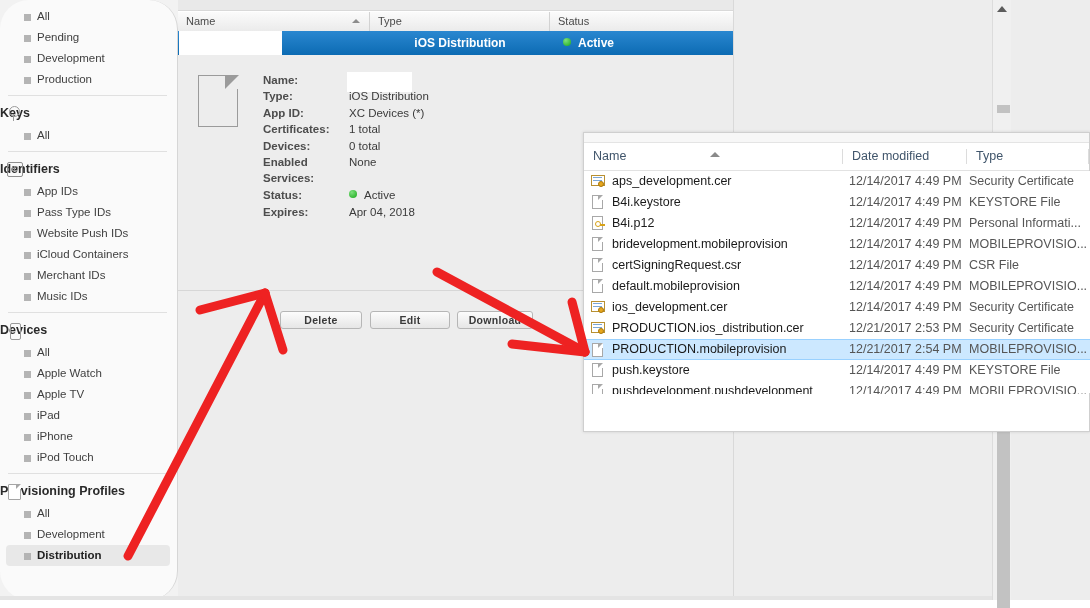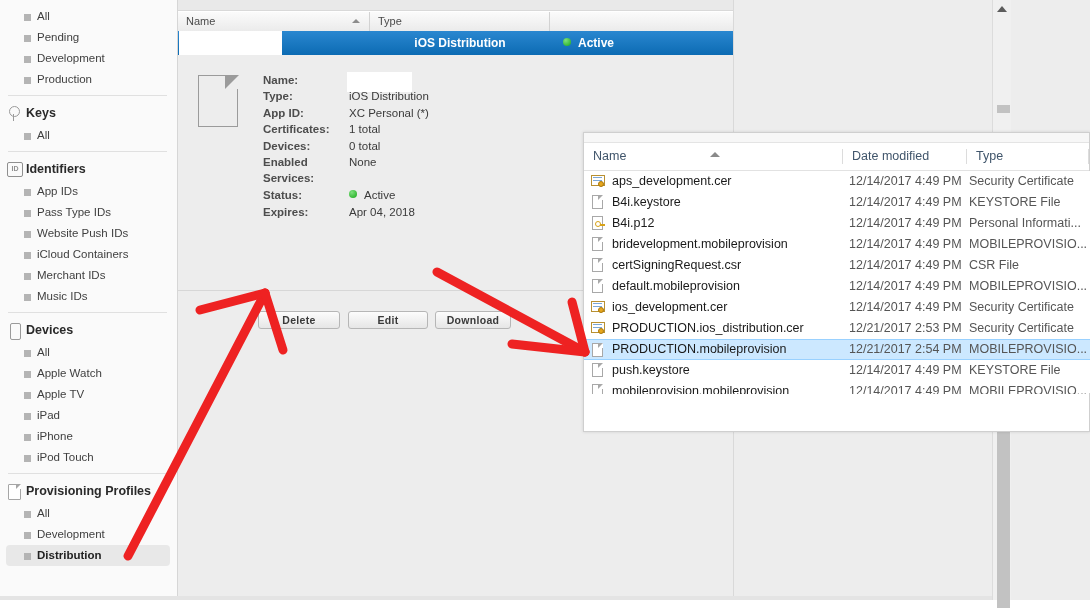--- a/index.html
+++ b/index.html
@@ -8,26 +8,26 @@
     background:#ffffff;
     font-family:"Liberation Sans",sans-serif;
     -webkit-font-smoothing:none;
   }
 
   
   #portal{position:absolute;left:0;top:0;width:1010px;height:600px;background:#f2f2f2;}
 
   
   #sidebar{position:absolute;left:0;top:0;width:178px;height:600px;
-           background:#fafafa;border-right:1px solid #d6d6d6;box-sizing:border-box;}
+           background:#fafafa;border-right:1px solid #d6d6d6;box-sizing:border-box;border-radius:29px;}
   .sb-item{position:relative;height:21px;line-height:21px;font-size:11.5px;color:#3f3f3f;
            padding-left:37px;box-sizing:border-box;white-space:nowrap;}
   .sb-bullet{position:absolute;left:24px;top:8px;width:7px;height:7px;background:#b4b4b4;}
   .sb-group{position:relative;height:24px;line-height:24px;font-size:12.5px;font-weight:bold;
-            color:#2a2a2a;padding-left:26px;box-sizing:border-box;white-space:nowrap;}
+            color:#2a2a2a;box-sizing:border-box;white-space:nowrap;}
   .sb-gicon{position:absolute;left:7px;top:5px;width:14px;height:15px;}
   .sb-sep{height:0;border-top:1px solid #e0e0e0;margin:5px 10px 5px 8px;}
   .sb-item.sel{background:#e8e8e8;border-radius:4px;margin:0 24px 0 6px;font-weight:bold;color:#222;
                width:164px;padding-left:31px;}
   .sb-item.sel .sb-bullet{left:18px;}
   .sb-spacer{height:6px;}
 
   
   .ic-key{position:absolute;left:2px;top:0;width:9px;height:9px;border:1.6px solid #9a9a9a;border-radius:50%;}
   .ic-key-stem{position:absolute;left:5.6px;top:8px;width:1.8px;height:7px;background:#9a9a9a;}
@@ -71,21 +71,21 @@
   #docicon:after{content:"";position:absolute;right:-1.5px;top:-1.5px;
            border-width:0 0 14px 14px;border-style:solid;
            border-color:transparent transparent #ededed #9b9b9b;}
   .dl{position:absolute;left:85px;font-size:11.5px;font-weight:bold;color:#4d4d4d;white-space:nowrap;}
   .dv{position:absolute;left:171px;font-size:11.5px;color:#3a3a3a;white-space:nowrap;}
   #redact-name{position:absolute;left:169px;top:17px;width:65px;height:20px;background:#fff;}
 
   .btn{position:absolute;top:256px;height:18px;line-height:17px;text-align:center;
        font-size:10.5px;font-weight:bold;color:#3a3a3a;
        background:linear-gradient(#fcfcfc,#e6e6e6);border:1px solid #b6b6b6;border-radius:3px;
-       box-sizing:border-box;letter-spacing:.3px;}
+       box-sizing:border-box;letter-spacing:.3px;margin-left:22px;}
   #btn-delete{left:80px;width:82px;}
   #btn-edit{left:170px;width:80px;}
   #btn-download{left:257px;width:76px;}
 
   
   #portal-right{position:absolute;left:555px;top:0;width:437px;height:600px;background:#ededed;
                 border-left:1px solid #d9d9d9;}
   #portal-bottom{position:absolute;left:0;top:596px;width:1010px;height:4px;background:#e4e4e4;}
 
   
@@ -190,41 +190,42 @@
     </div>
 
   <div id="main">
 
     <div id="tableTop"></div>
 
     <div id="colhead">
       <div class="ch" id="ch-name">Name</div>
       <div id="sortarrow"></div>
       <div class="ch" id="ch-type">Type</div>
+      <div class="ch" id="ch-status">Status</div>
     </div>
 
     <div id="selrow">
       <div id="redact-row"></div>
       <div class="cell" id="cell-type">iOS Distribution</div>
       <div class="cell" id="cell-status">
         <span class="greendot"></span><span>Active</span>
       </div>
     </div>
 
     <div id="detail">
       <div id="docicon"></div>
 
       <div class="dl" style="top:19px">Name:</div>
       <div id="redact-name"></div>
 
       <div class="dl" style="top:35px">Type:</div>
       <div class="dv" style="top:35px">iOS Distribution</div>
 
       <div class="dl" style="top:52px">App ID:</div>
-      <div class="dv" style="top:52px">XC Personal (*)</div>
+      <div class="dv" style="top:52px">XC Devices (*)</div>
 
       <div class="dl" style="top:68px">Certificates:</div>
       <div class="dv" style="top:68px">1 total</div>
 
       <div class="dl" style="top:85px">Devices:</div>
       <div class="dv" style="top:85px">0 total</div>
 
       <div class="dl" style="top:101px">Enabled</div>
       <div class="dl" style="top:117px">Services:</div>
       <div class="dv" style="top:101px">None</div>
@@ -356,21 +357,21 @@
           <span class="fi-doc"></span>
         </span>
         <span class="ex-name">push.keystore</span>
         <span class="ex-date">12/14/2017 4:49 PM</span>
         <span class="ex-type">KEYSTORE File</span>
       </div>
       <div class="exrow">
         <span class="exicon">
           <span class="fi-doc"></span>
         </span>
-        <span class="ex-name">mobileprovision.mobileprovision</span>
+        <span class="ex-name">pushdevelopment.pushdevelopment</span>
         <span class="ex-date">12/14/2017 4:49 PM</span>
         <span class="ex-type">MOBILEPROVISIO...</span>
       </div>
     </div>
   <div id="ex-bottom"></div>
 </div>
 
 <svg id="annot">
   <g>
     <line x1="128" y1="556" x2="265" y2="293" stroke="#ee2222" stroke-width="9" stroke-linecap="round"></line>

